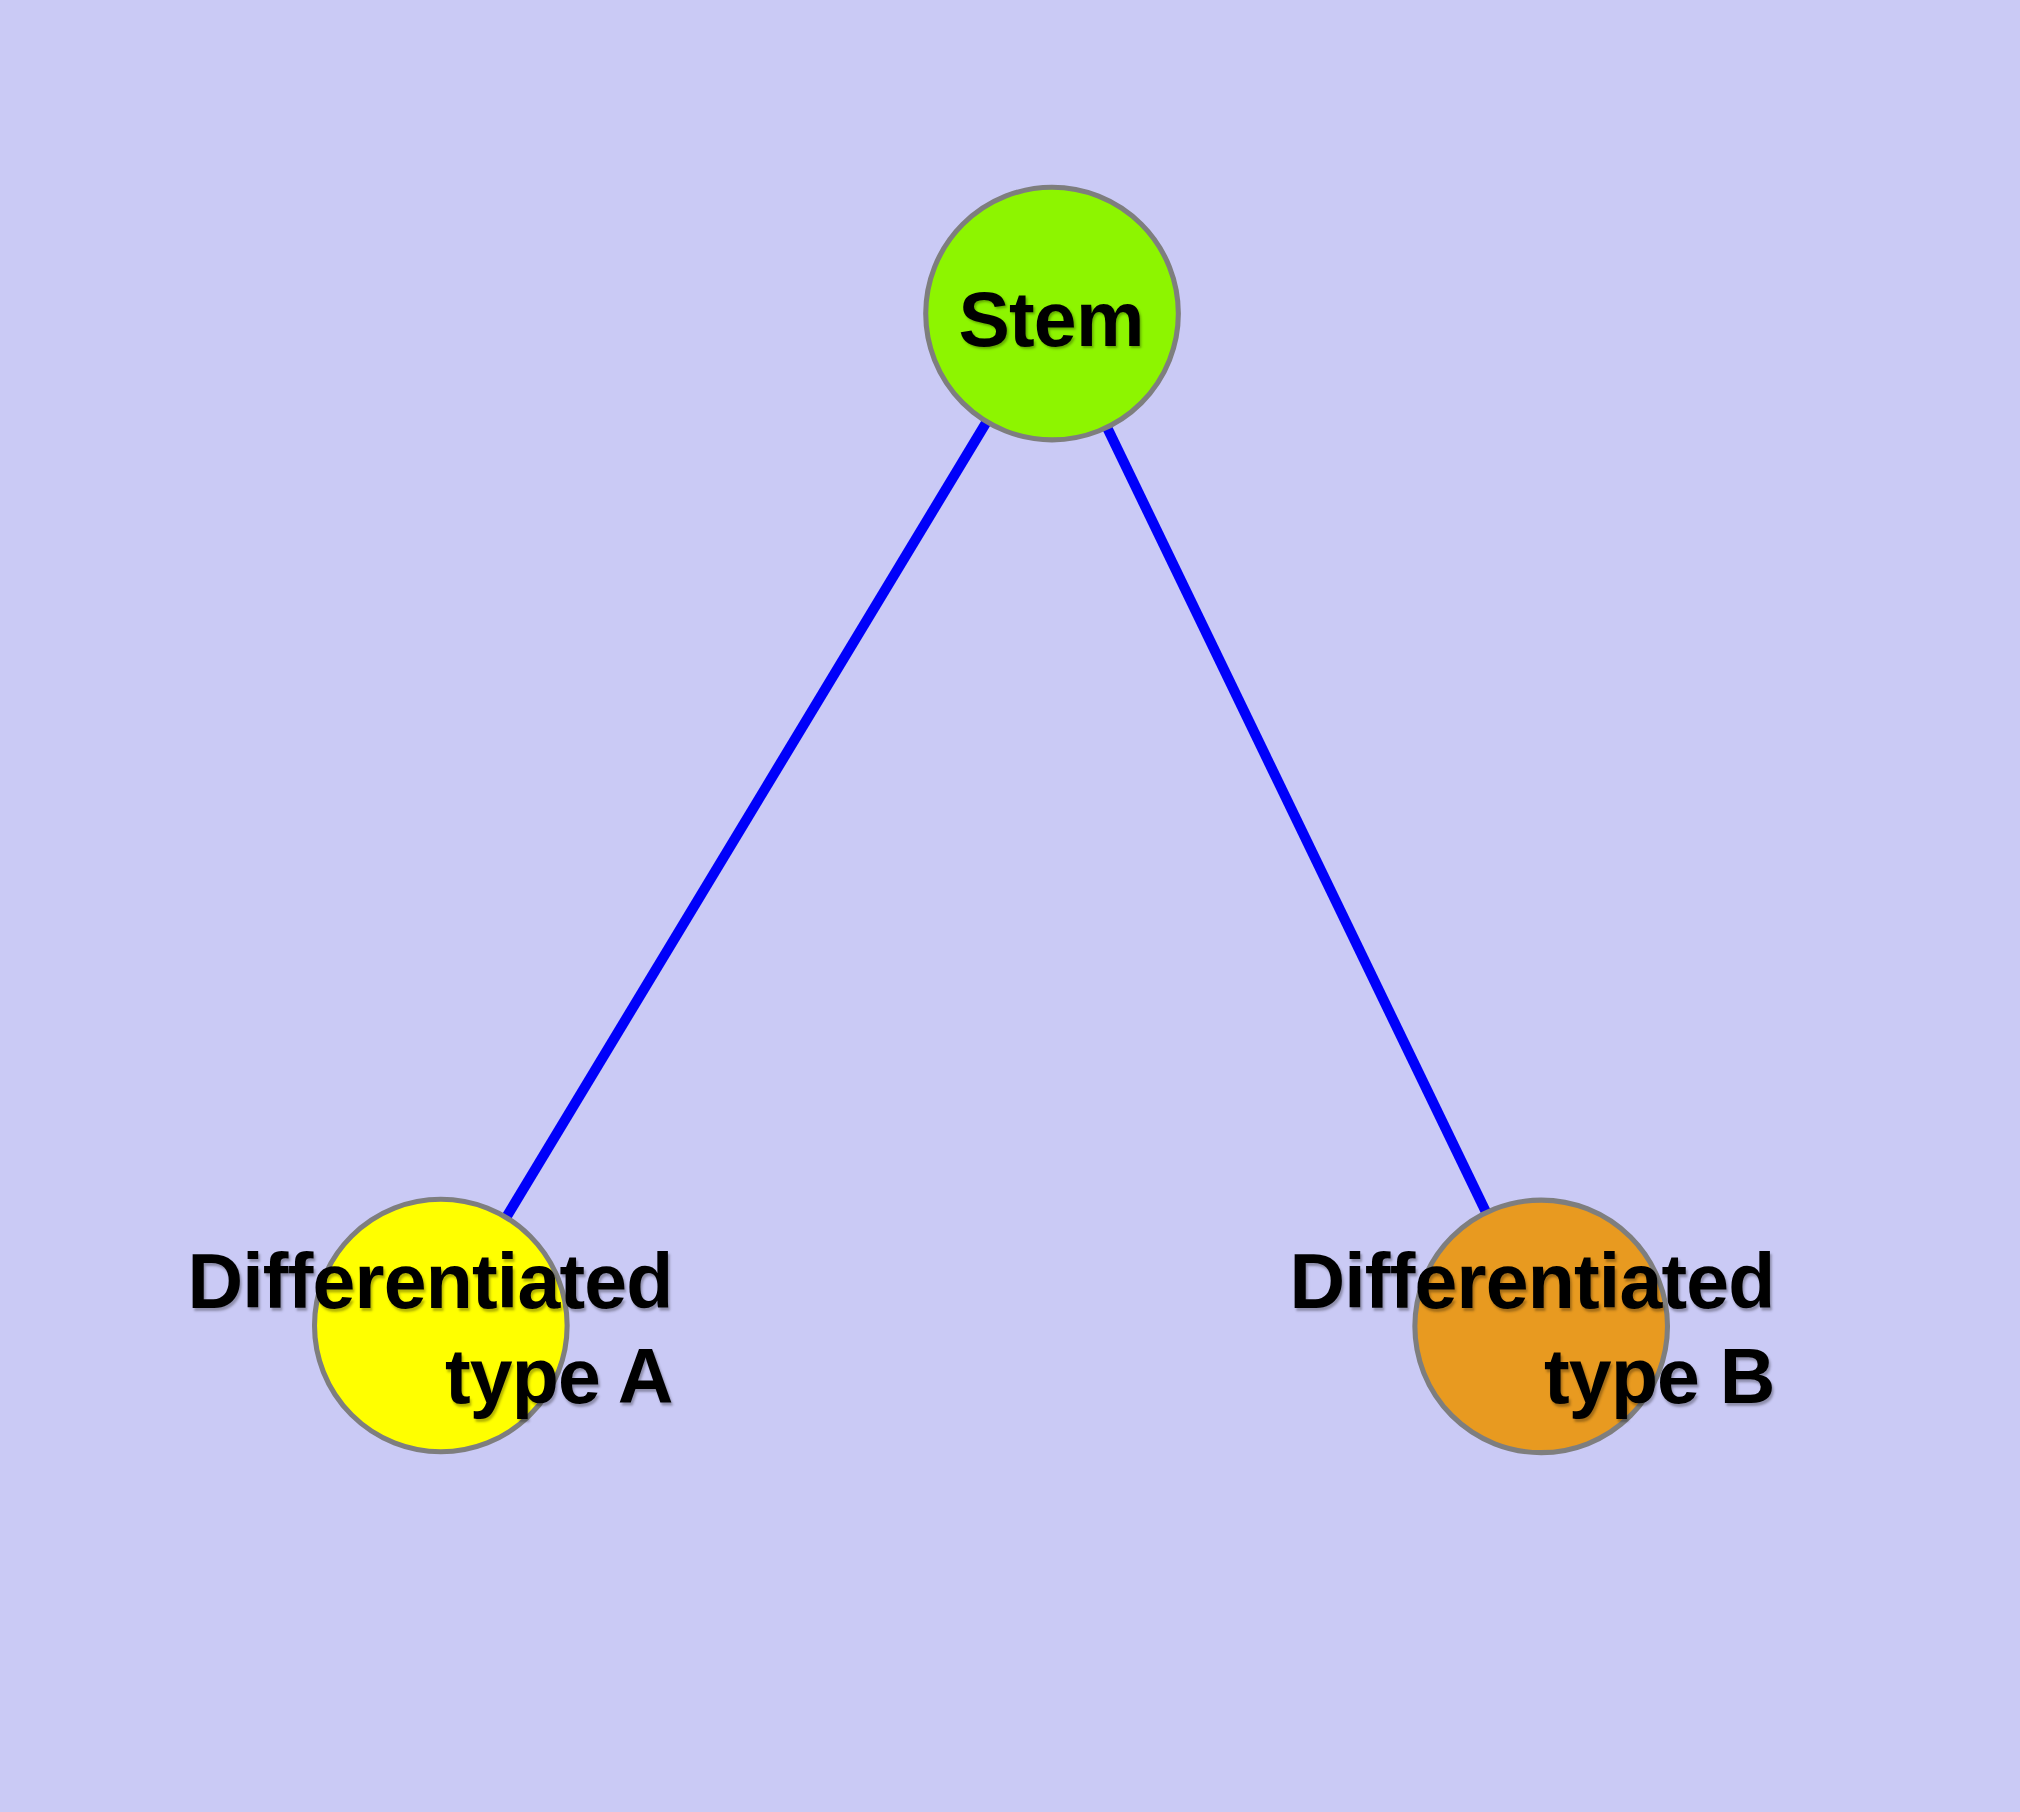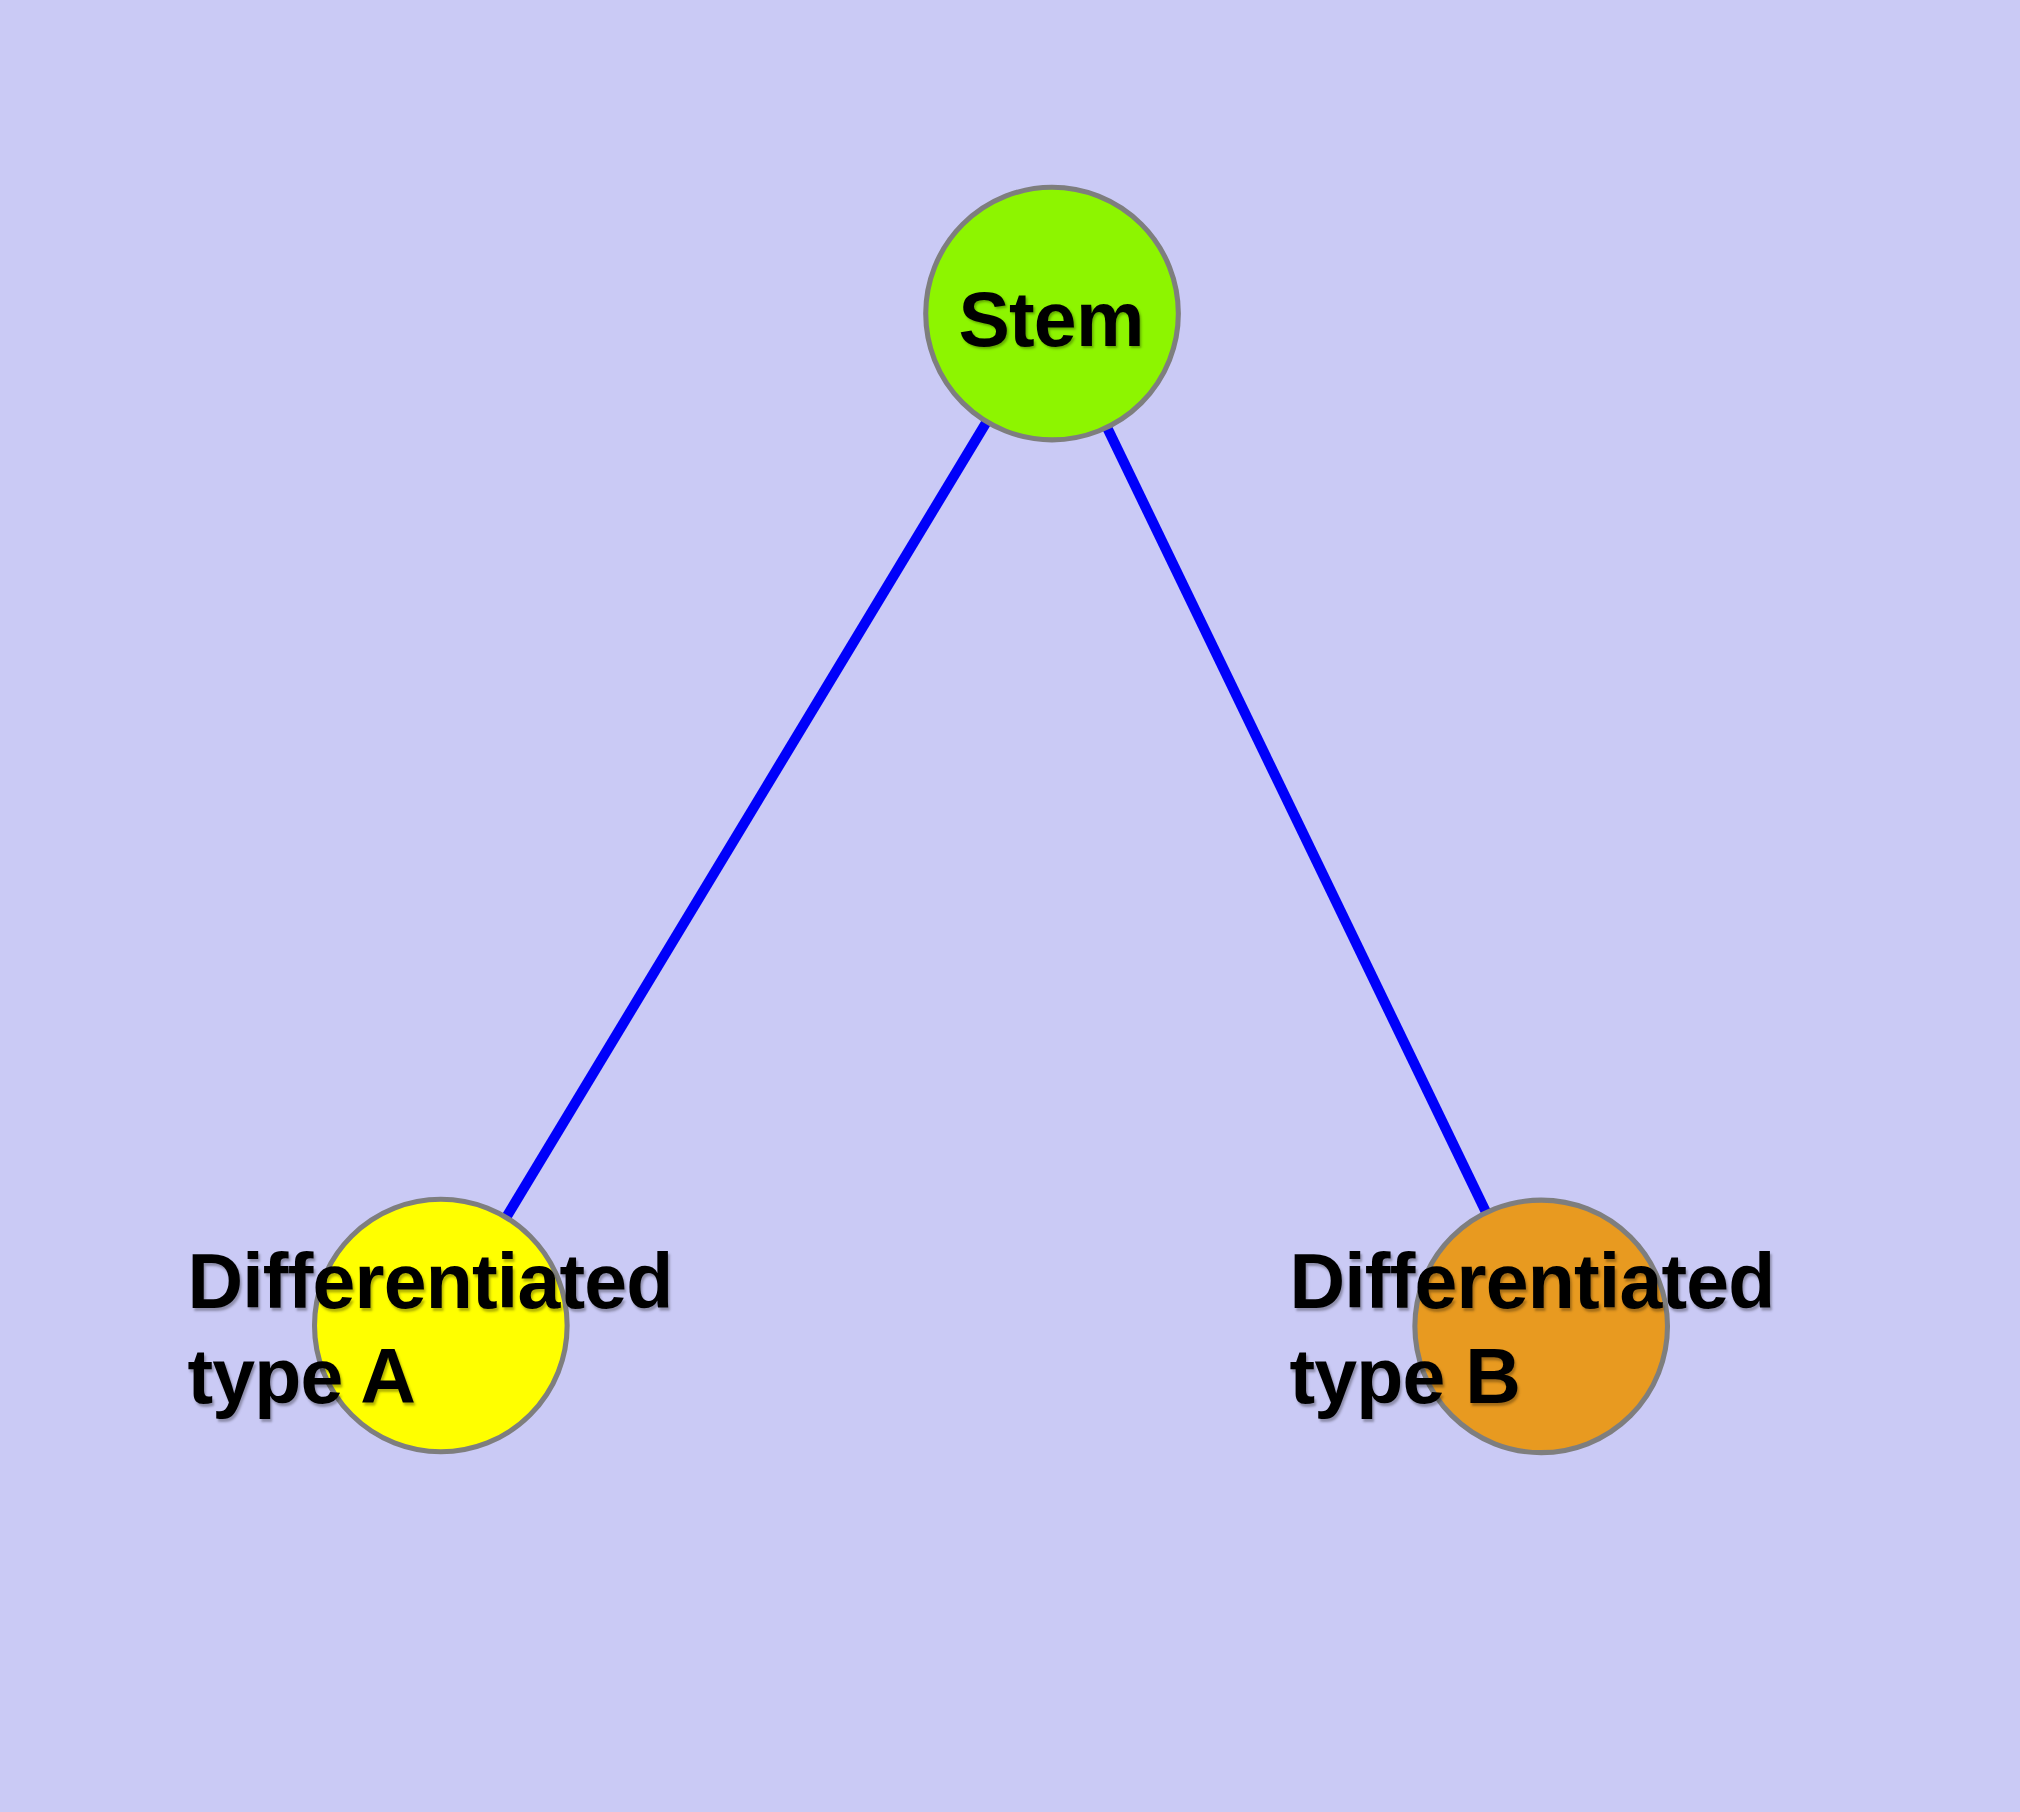--- a/index.html
+++ b/index.html
@@ -33,21 +33,21 @@
   .node-circle {
     stroke-width: 6px;
   }
   .node-label {
     position: absolute;
     transform: translate(-50%, -50%);
     color: #000000;
     font-weight: bold;
     font-size: 77px;
     line-height: 95px;
-    text-align: left;
+    text-align: right;
     white-space: pre-line;
     letter-spacing: -0.8px;
     text-shadow: 1.7px 2.5px 2.5px rgba(0, 0, 0, 0.30);
     pointer-events: none;
   }
 </style>
 </head>
 <body style="background: rgb(202, 202, 245);">
 
 <div class="canvas">

